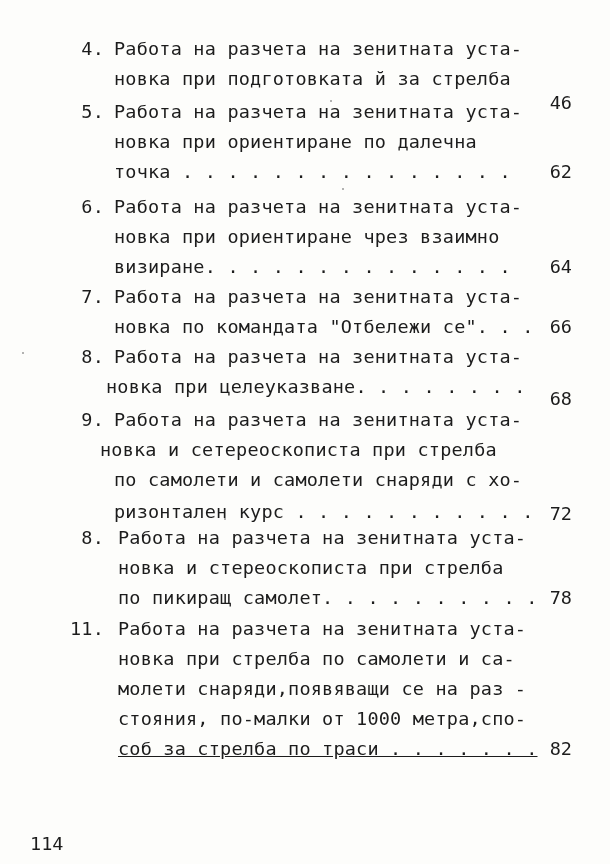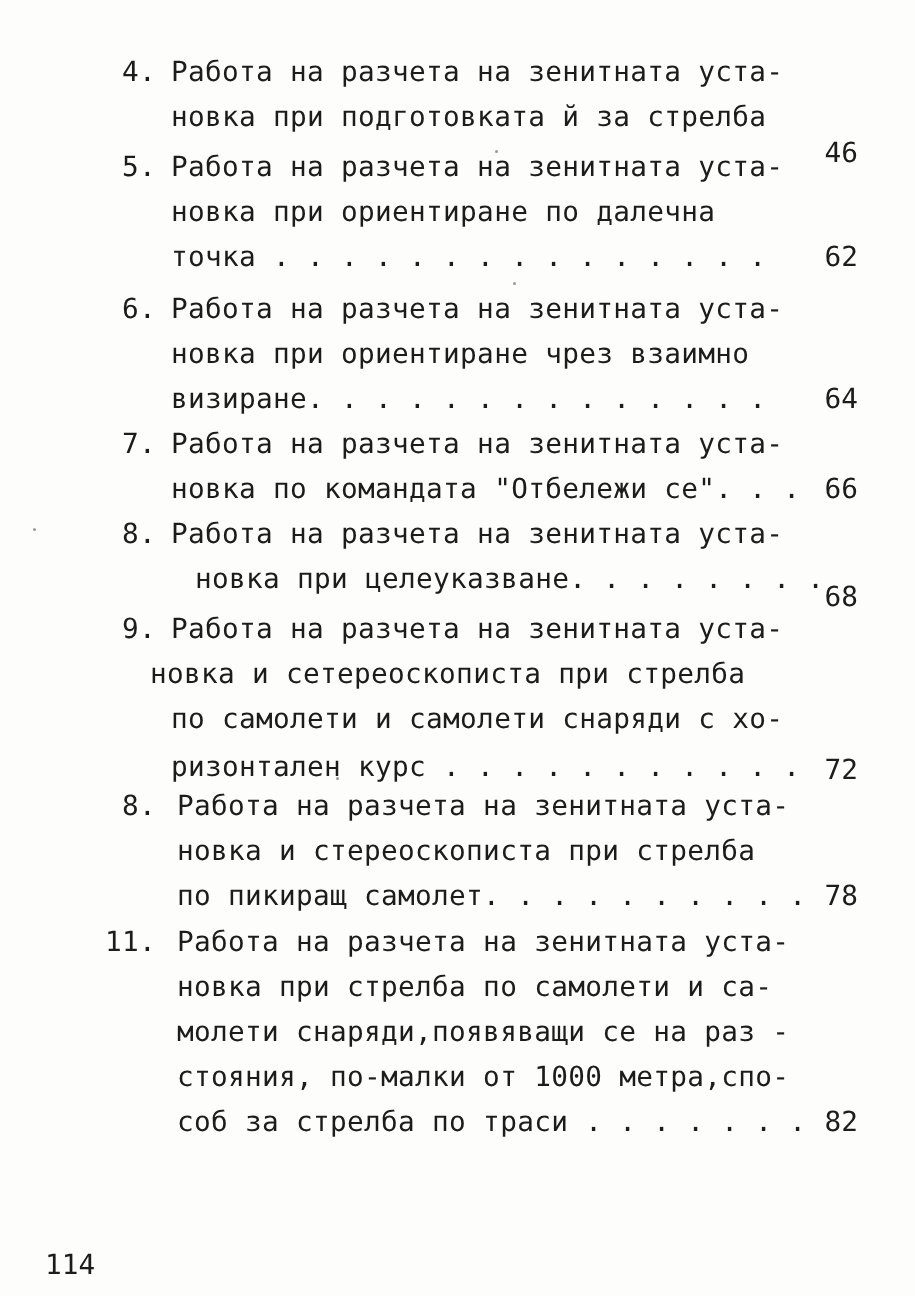--- a/index.html
+++ b/index.html
@@ -65,21 +65,21 @@
   <div class="entry" style="top:282px;">
     <span class="line num" style="top:0; left:70px; width:34px;">7.</span>
     <span class="line" style="top:0; left:114px;">Работа на разчета на зенитната уста-</span>
     <span class="line" style="top:30px; left:114px;">новка по командата "Отбележи се". . .</span>
     <span class="pg" style="top:30px;">66</span>
   </div>
 
   <div class="entry" style="top:342px;">
     <span class="line num" style="top:0; left:70px; width:34px;">8.</span>
     <span class="line" style="top:0; left:114px;">Работа на разчета на зенитната уста-</span>
-    <span class="line" style="top:30px; left:130px;text-align:center;">новка при целеуказване. . . . . . . .</span>
+    <span class="line" style="top:30px; left:106px;text-align:center;">новка при целеуказване. . . . . . . .</span>
     <span class="pg" style="top:42px;">68</span>
   </div>
 
   <div class="entry" style="top:405px;">
     <span class="line num" style="top:0; left:70px; width:34px;">9.</span>
     <span class="line" style="top:0; left:114px;">Работа на разчета на зенитната уста-</span>
     <span class="line" style="top:30px; left:100px;">новка и сетереоскописта при стрелба</span>
     <span class="line" style="top:60px; left:114px;">по самолети и самолети снаряди с хо-</span>
     <span class="line" style="top:92px; left:114px;">ризонтален курс . . . . . . . . . . .</span>
     <span class="pg" style="top:94px;">72</span>
@@ -92,21 +92,21 @@
     <span class="line" style="top:60px; left:118px;">по пикиращ самолет. . . . . . . . . .</span>
     <span class="pg" style="top:60px;">78</span>
   </div>
 
   <div class="entry" style="top:614px;">
     <span class="line num" style="top:0; left:60px; width:44px;">11.</span>
     <span class="line" style="top:0; left:118px;">Работа на разчета на зенитната уста-</span>
     <span class="line" style="top:30px; left:118px;">новка при стрелба по самолети и са-</span>
     <span class="line" style="top:60px; left:118px;">молети снаряди,появяващи се на раз -</span>
     <span class="line" style="top:90px; left:118px;">стояния, по-малки от 1000 метра,спо-</span>
-    <span class="line" style="top:120px; left:118px;">соб за стрелба по траси . . . . . . .</span>
+    <span class="line" style="top:120px; left:118px;text-decoration:underline;">соб за стрелба по траси . . . . . . .</span>
     <span class="pg" style="top:120px;">82</span>
   </div>
 
   <span class="footer-page">114</span>
 
   <span class="speck" style="left:330px; top:100px;"></span>
   <span class="speck" style="left:342px; top:188px;"></span>
   <span class="speck" style="left:22px; top:352px;"></span>
   <span class="speck" style="left:224px; top:518px;"></span>
 </div>

